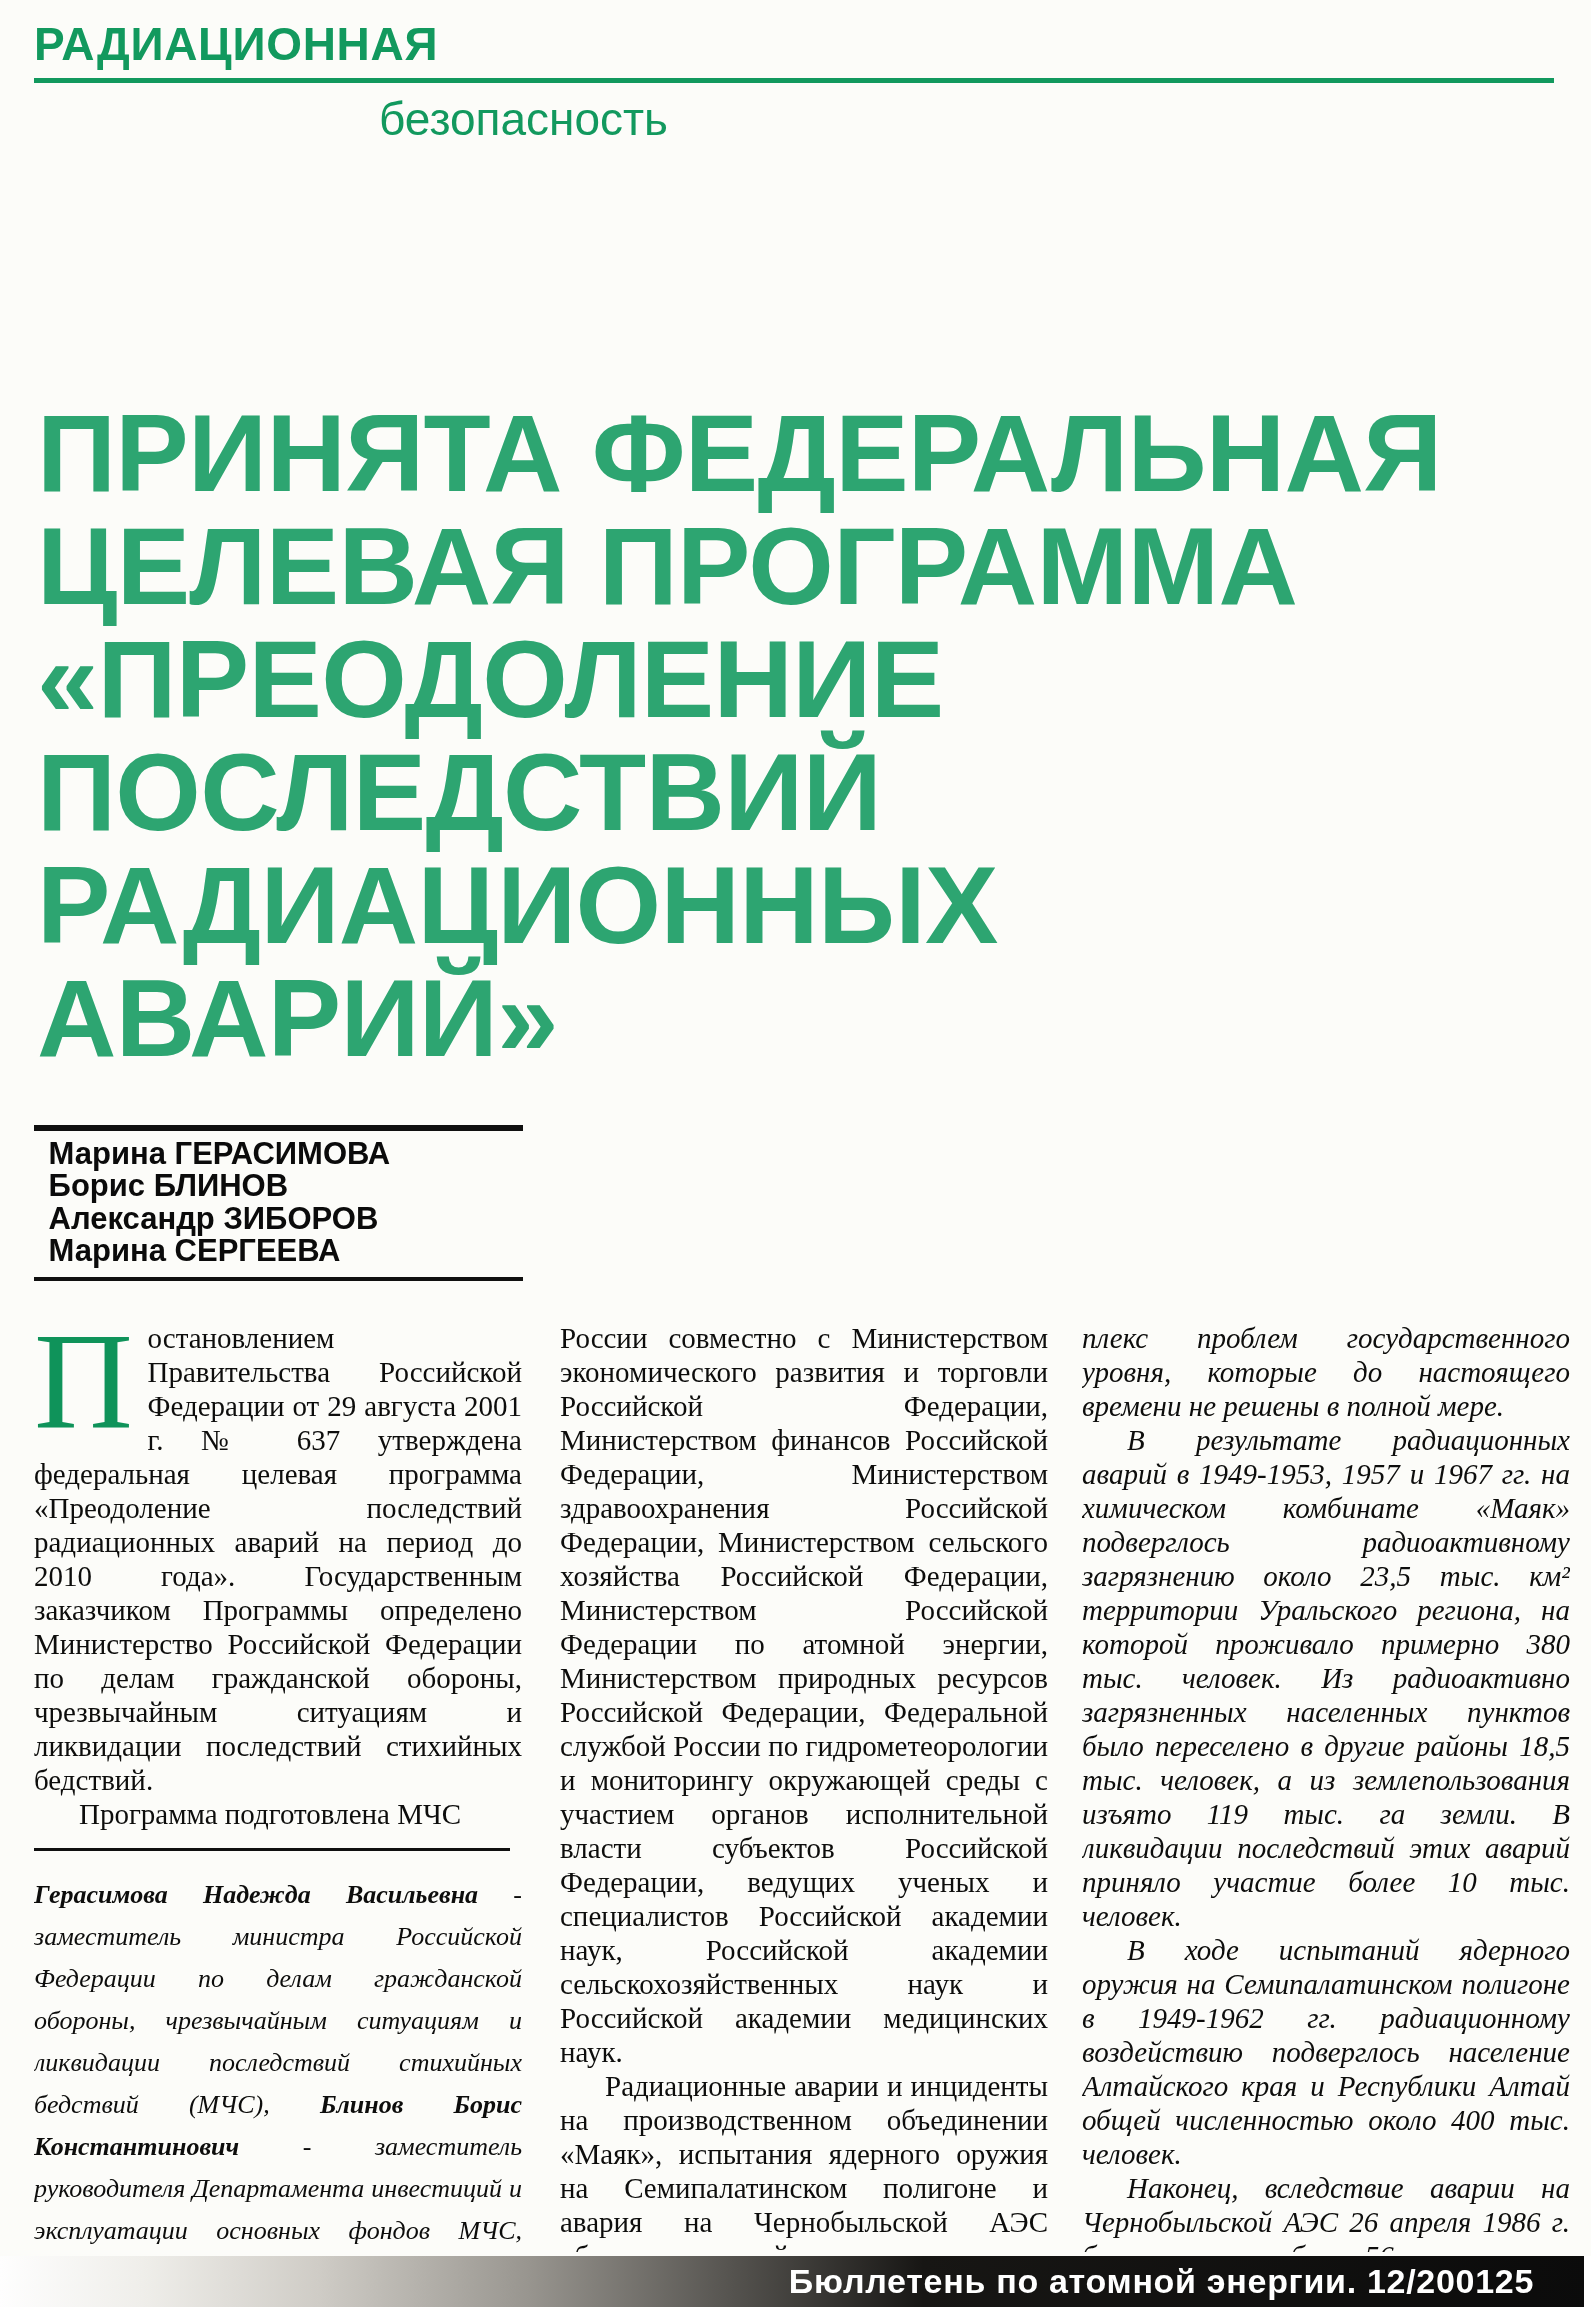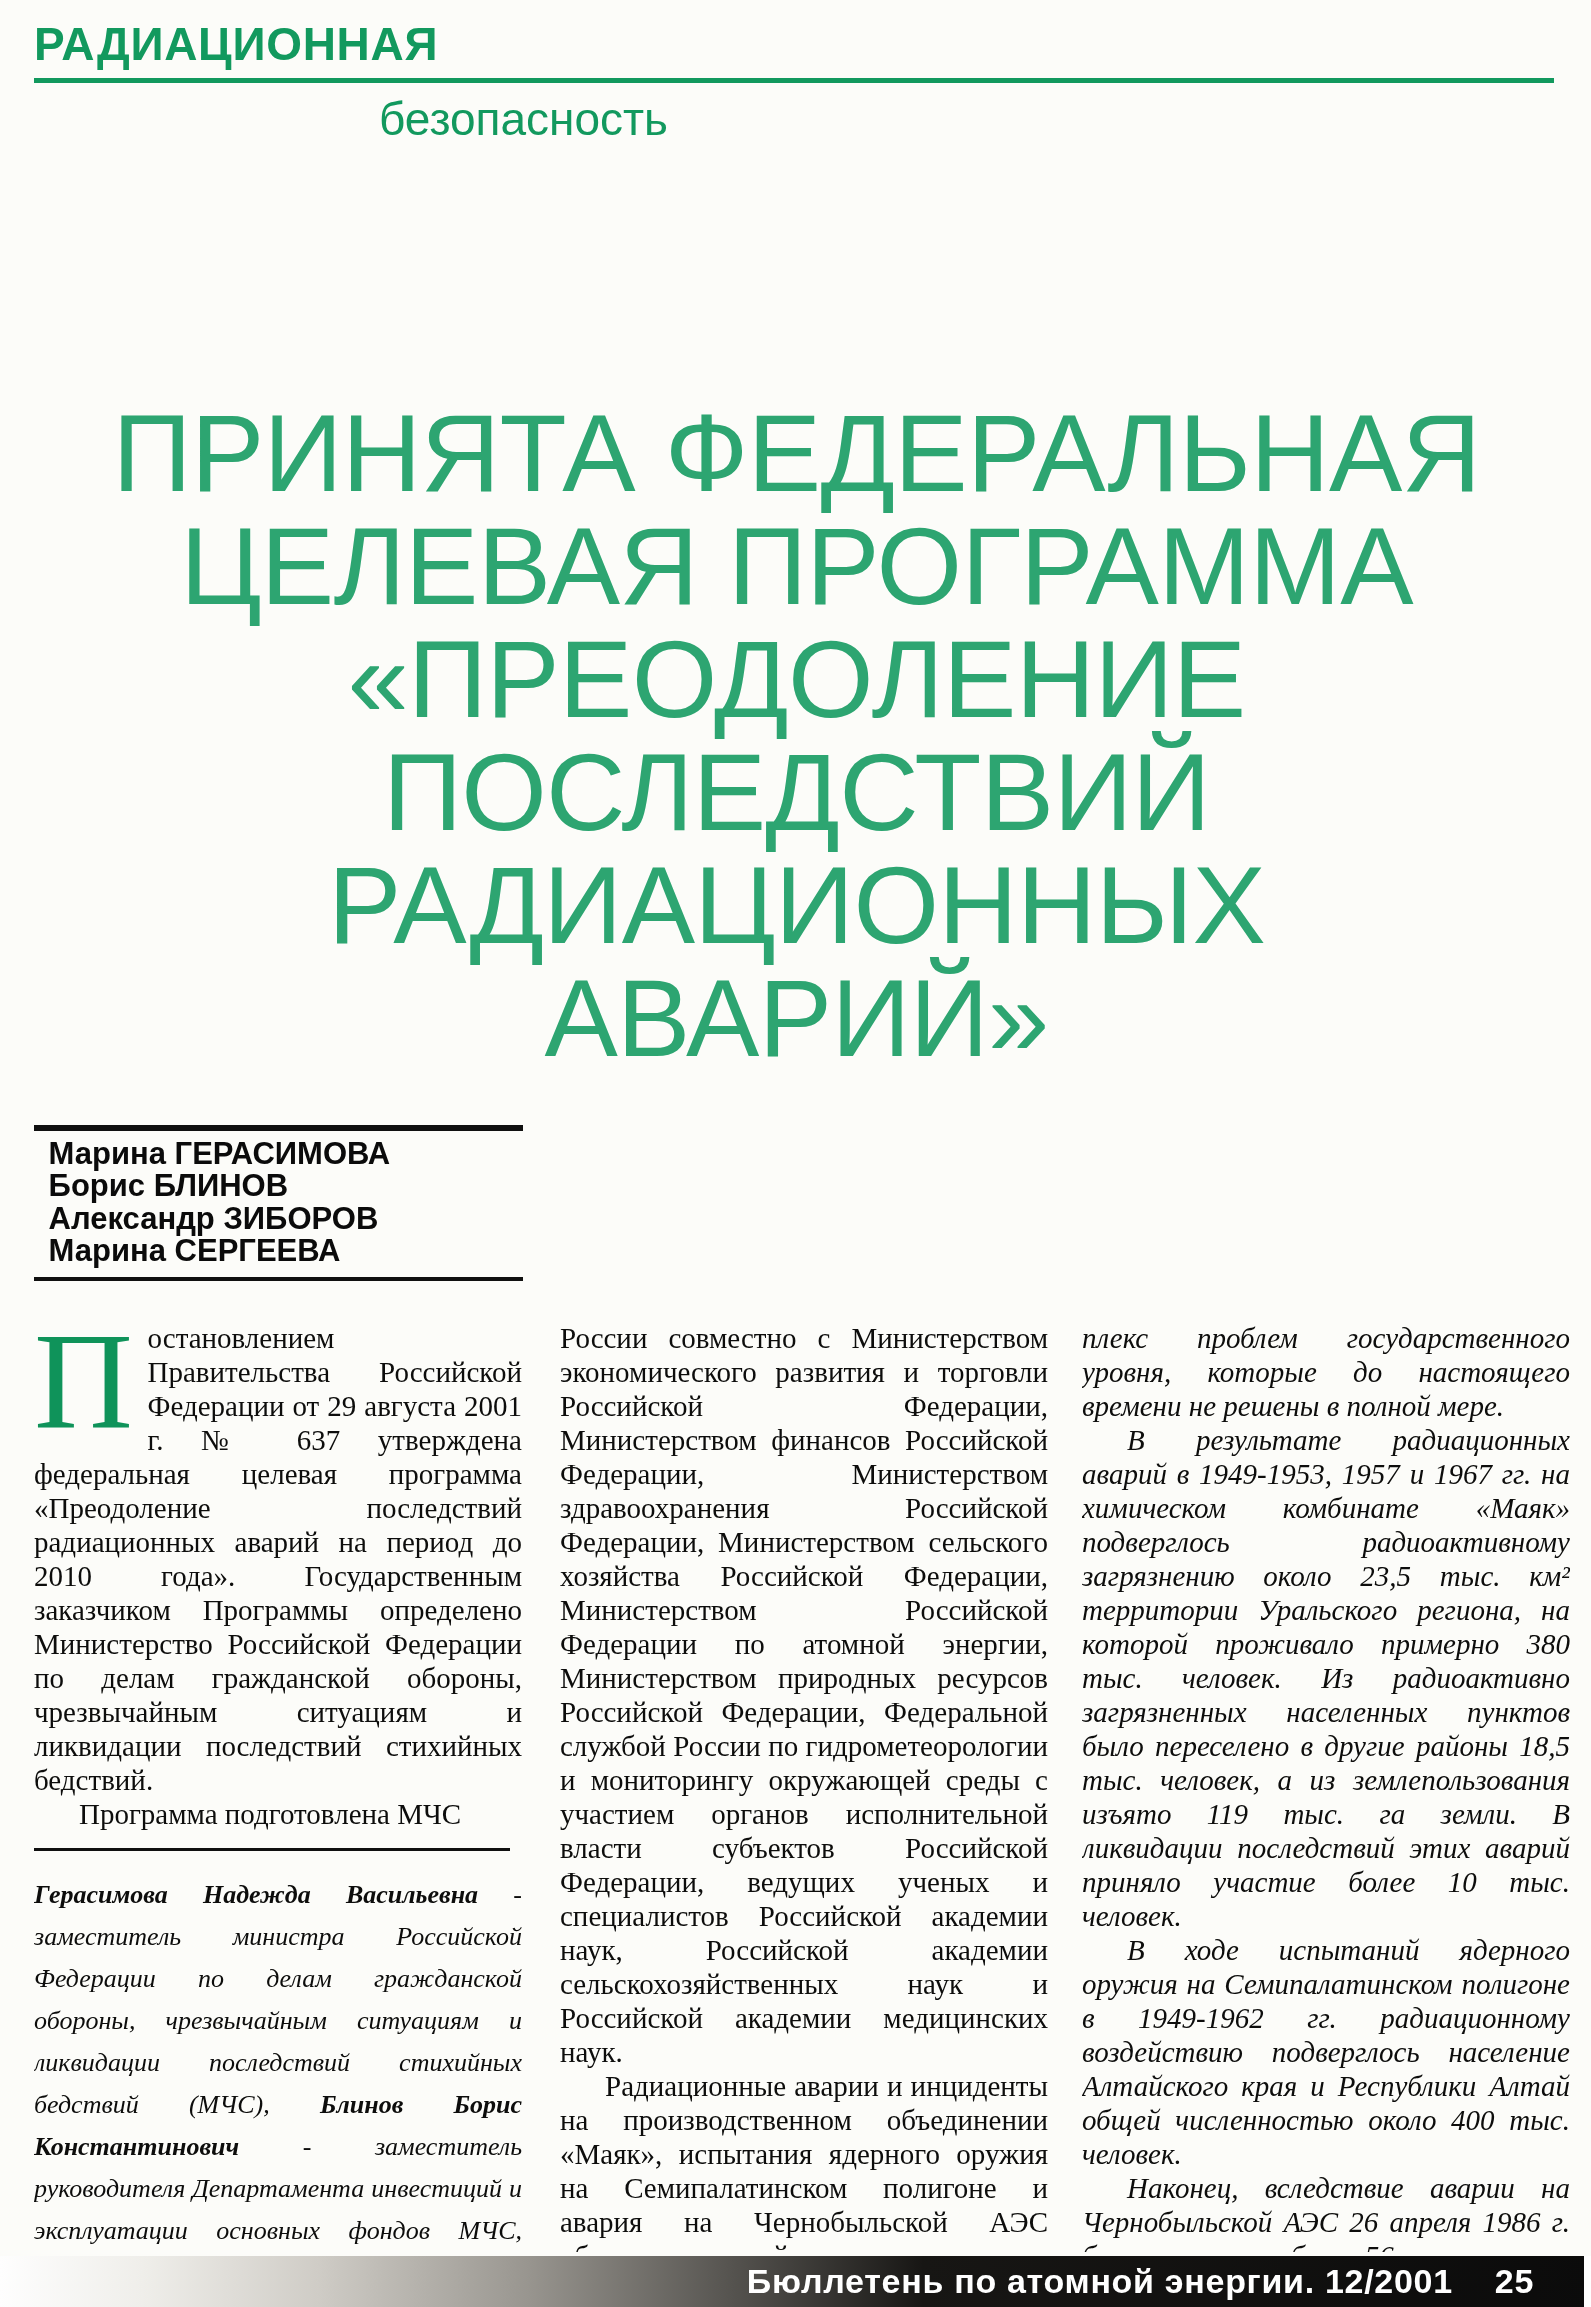--- a/index.html
+++ b/index.html
@@ -19,22 +19,22 @@
     background:#12995e;
   }
   .subkicker{
     position:absolute;left:379px;top:92px;
     font-family:"Liberation Sans",sans-serif;font-weight:normal;
     font-size:46px;color:#12995e;white-space:nowrap;text-align:right;
   }
   
   .article-title{
     position:absolute;right:36px;top:396px;width:1519px;
-    text-align:center;font-family:"Liberation Sans",sans-serif;
-    font-weight:normal;font-size:110px;line-height:113px;
+    text-align:left;font-family:"Liberation Sans",sans-serif;
+    font-weight:bold;font-size:110px;line-height:113px;
     letter-spacing:-0.7px;color:#2da571;
   }
   .title-line{white-space:nowrap;}
   
   .authors{position:absolute;left:34px;top:1125px;width:489px;}
   .rule-top{height:6px;background:#101010;}
   .rule-bottom{height:4.6px;background:#101010;}
   .authors-list{padding:6.6px 0 9.3px 14.6px;}
   .author-name{
     font-family:"Liberation Sans",sans-serif;font-weight:bold;
@@ -59,21 +59,21 @@
   .footer{
     position:absolute;left:0;top:2256px;width:1592px;height:51px;
     background:linear-gradient(90deg,#fefefe 0%,#efeeea 9%,#cfccc6 20%,
       #999690 33%,#55534f 46%,#171614 58%,#0b0b0b 100%);
   }
   .footer-text{
     position:absolute;right:58px;top:50%;transform:translateY(-52%);
     font-family:"Liberation Sans",sans-serif;font-weight:bold;
     font-size:34px;color:#ffffff;letter-spacing:0.7px;white-space:nowrap;
   }
-  .footer-page{margin-left:42px;}
+  .footer-page{}
   .footer-edge{position:absolute;right:0;top:0;width:8px;height:51px;background:#ffffff;}
 </style>
 </head>
 <body>
 
 <div class="page">
 
   <div class="kicker">РАДИАЦИОННАЯ</div>
   <div class="kicker-rule"></div>
   <div class="subkicker">безопасность</div>

